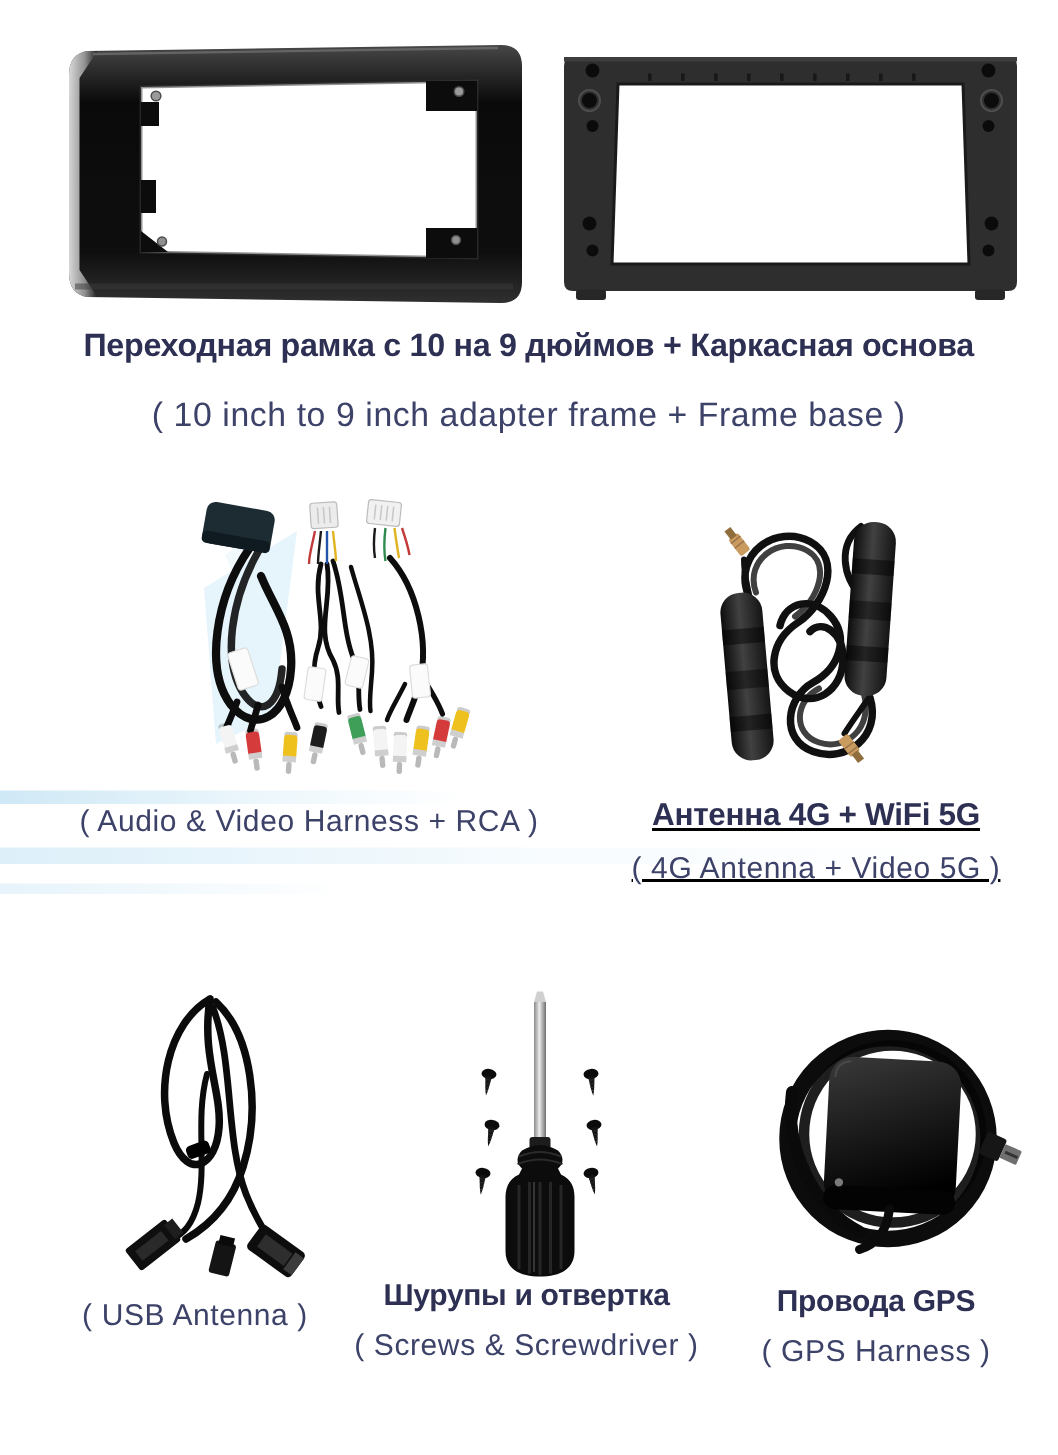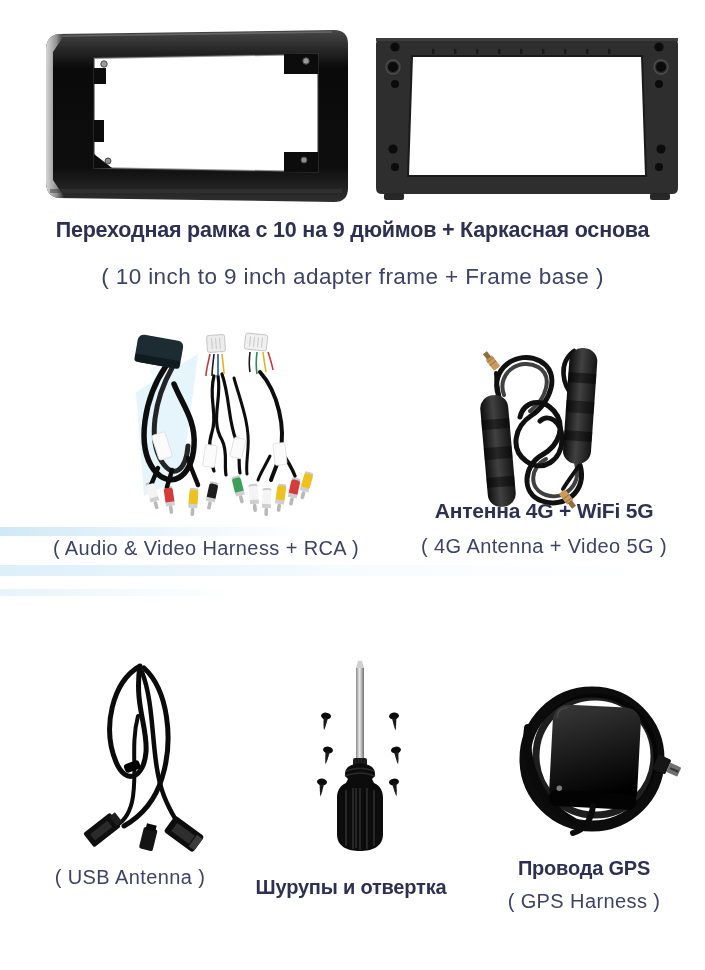--- a/index.html
+++ b/index.html
@@ -11,26 +11,26 @@
   figure svg{display:block;width:100%;height:100%;}
   .caption{position:absolute;text-align:center;}
   .cap-ru{font-weight:bold;color:#2d3053;letter-spacing:-0.2px;}
   .cap-en{font-weight:normal;color:#3d4269;letter-spacing:0.4px;}
   
   .caption-frames{left:0;top:217px;width:705px;}
   .caption-frames .cap-ru{font-size:21.5px;line-height:26px;}
   .caption-frames .cap-en{font-size:22.5px;line-height:28px;margin-top:20px;}
   
   .caption-harness{left:18px;top:525px;width:376px;}
-  .caption-4g{left:398px;top:498px;width:292px;}
+  .caption-4g{left:398px;top:531px;width:292px;text-decoration:underline;}
   .caption-harness .cap-ru,.caption-4g .cap-ru{font-size:21px;line-height:25px;}
   .caption-harness .cap-en,.caption-4g .cap-en{font-size:20px;line-height:25px;margin-top:11px;}
   
   .caption-usb{left:8px;top:856px;width:244px;}
-  .caption-screws{left:222px;top:875px;width:258px;}
+  .caption-screws{left:222px;top:852px;width:258px;}
   .caption-gps{left:478px;top:856px;width:212px;}
   .caption-usb .cap-ru,.caption-screws .cap-ru,.caption-gps .cap-ru{font-size:20px;line-height:24px;}
   .caption-usb .cap-en,.caption-screws .cap-en,.caption-gps .cap-en{font-size:20px;line-height:25px;margin-top:9px;}
   
   #fig-adapter{left:38px;top:24px;width:318px;height:184px;}
   #fig-base{left:372px;top:30px;width:310px;height:172px;}
   #fig-harness{left:110px;top:328px;width:222px;height:194px;}
   #fig-4g{left:466px;top:333px;width:167px;height:187px;}
   #fig-usb{left:68px;top:656px;width:152px;height:200px;}
   #fig-screws{left:290px;top:658px;width:142px;height:197px;}
@@ -346,19 +346,20 @@
       </g>
       <path d="M90,150 C88,166 80,174 70,177" fill="none" stroke="#0b0b0b" stroke-width="6" stroke-linecap="round"></path>
     </svg>
   </figure>
 
   <div class="caption caption-usb">
     <div class="cap-en">( USB Antenna )</div>
   </div>
   <div class="caption caption-screws">
     <div class="cap-ru">Шурупы и отвертка</div>
+    <div class="cap-en">( Screws &amp; Screwdriver )</div>
   </div>
   <div class="caption caption-gps">
     <div class="cap-ru">Провода GPS</div>
     <div class="cap-en">( GPS Harness )</div>
   </div>
 
 </div>
 
 </body></html>

